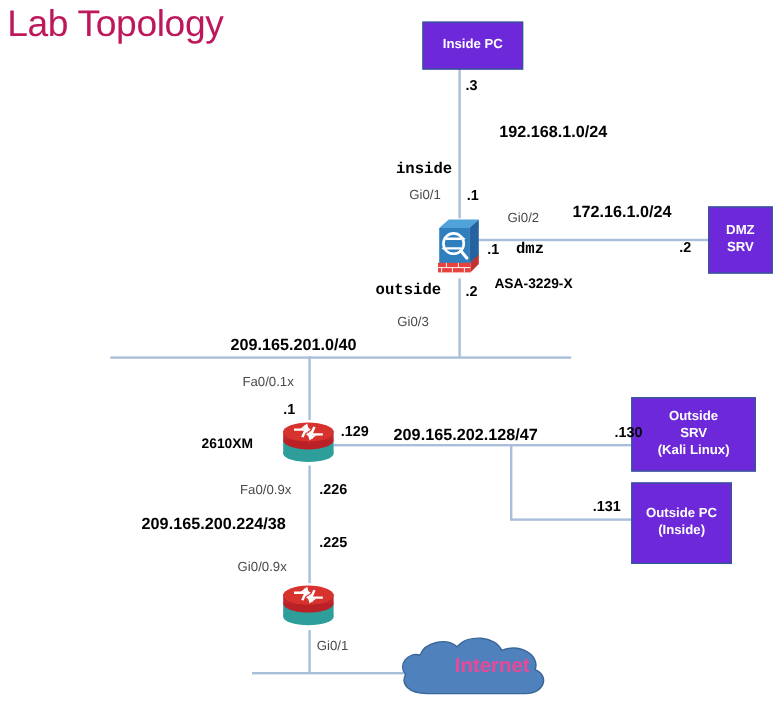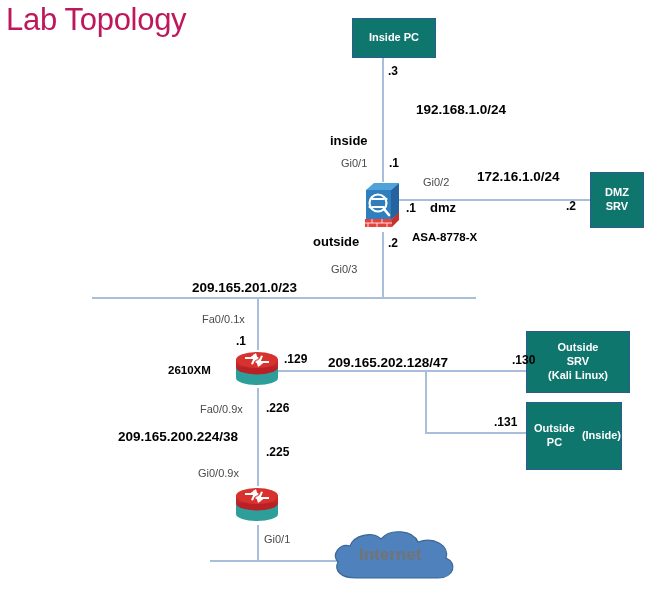--- a/index.html
+++ b/index.html
@@ -34,21 +34,21 @@
     background: #A8BEDA;
   }
   .line-v {
     position: absolute;
     width: 2px;
     background: #A8BEDA;
   }
   
   .box {
     position: absolute;
-    background: #0f766e;
+    background: #6d28d9;
     border: 1.5px solid #2E5B8F;
     color: #ffffff;
     font-weight: bold;
     font-size: 11px;
     display: flex;
     align-items: center;
     justify-content: center;
     text-align: center;
     line-height: 1.25;
     box-sizing: border-box;
@@ -63,20 +63,21 @@
     font-size: 13.5px;
     font-weight: bold;
   }
   .lbl-ip {
     font-size: 12px;
     font-weight: bold;
   }
   .lbl-zone {
     font-size: 13px;
     font-weight: bold;
+    font-family: Liberation Mono, monospace;
   }
   .lbl-if {
     font-size: 11px;
     font-weight: normal;
     color: #4A4A4A;
   }
   .lbl-dev {
     font-size: 11.5px;
     font-weight: bold;
   }
@@ -91,24 +92,25 @@
     position: absolute;
     width: 46px;
     height: 40px;
   }
   
   .cloud {
     position: absolute;
   }
   .cloud-text {
     position: absolute;
-    color: #737373;
+    color: #ec4899;
     font-size: 17px;
     font-weight: bold;
     white-space: nowrap;
+    margin-left: 20px;
   }
 </style>
 </head>
 <body>
 
 <div id="canvas">
 
   <div class="title">Lab Topology</div>
 
   <div class="line-v" style="left:382px; top:57px; height:125px;"></div>
@@ -141,21 +143,21 @@
     <span>DMZ</span>
     <span>SRV</span>
   </div>
 
   <div class="box" style="left:526px; top:331px; width:104px; height:62px; flex-direction:column;">
     <span>Outside</span>
     <span>SRV</span>
     <span>(Kali Linux)</span>
   </div>
 
-  <div class="box" style="left:526px; top:402px; width:96px; height:68px; flex-direction:row;">
+  <div class="box" style="left:526px; top:402px; width:84px; height:68px; flex-direction:column;">
     <span>Outside PC</span>
     <span>(Inside)</span>
   </div>
 
   <div class="asa" style="left:362px; top:180px;">
     <svg width="40" height="50" viewBox="0 0 40 50">
 
       <polygon points="4,10 12,3 37,3 29,10" fill="#4FA3D8"></polygon>
 
       <polygon points="29,10 37,3 37,33 29,40" fill="#2463A0"></polygon>
@@ -226,26 +228,26 @@
   <div class="lbl lbl-zone" style="left:330px; top:133px;">inside</div>
   <div class="lbl lbl-if" style="left:341px; top:157px;">Gi0/1</div>
   <div class="lbl lbl-ip" style="left:389px; top:156px;">.1</div>
 
   <div class="lbl lbl-if" style="left:423px; top:176px;">Gi0/2</div>
   <div class="lbl lbl-net" style="left:477px; top:169px;">172.16.1.0/24</div>
   <div class="lbl lbl-ip" style="left:406px; top:201px;">.1</div>
   <div class="lbl lbl-zone" style="left:430px; top:200px;">dmz</div>
   <div class="lbl lbl-ip" style="left:566px; top:199px;">.2</div>
 
-  <div class="lbl lbl-dev" style="left:412px; top:231px;">ASA-8778-X</div>
+  <div class="lbl lbl-dev" style="left:412px; top:231px;">ASA-3229-X</div>
 
   <div class="lbl lbl-zone" style="left:313px; top:234px;">outside</div>
   <div class="lbl lbl-ip" style="left:388px; top:236px;">.2</div>
   <div class="lbl lbl-if" style="left:331px; top:263px;">Gi0/3</div>
-  <div class="lbl lbl-net" style="left:192px; top:280px;">209.165.201.0/23</div>
+  <div class="lbl lbl-net" style="left:192px; top:280px;">209.165.201.0/40</div>
 
   <div class="lbl lbl-if" style="left:202px; top:313px;">Fa0/0.1x</div>
   <div class="lbl lbl-ip" style="left:236px; top:334px;">.1</div>
   <div class="lbl lbl-dev" style="left:168px; top:364px;">2610XM</div>
   <div class="lbl lbl-ip" style="left:284px; top:352px;">.129</div>
   <div class="lbl lbl-net" style="left:328px; top:355px;">209.165.202.128/47</div>
   <div class="lbl lbl-ip" style="left:491px; top:353px;margin-left:21px;">.130</div>
   <div class="lbl lbl-ip" style="left:494px; top:415px;">.131</div>
 
   <div class="lbl lbl-if" style="left:200px; top:403px;">Fa0/0.9x</div>

